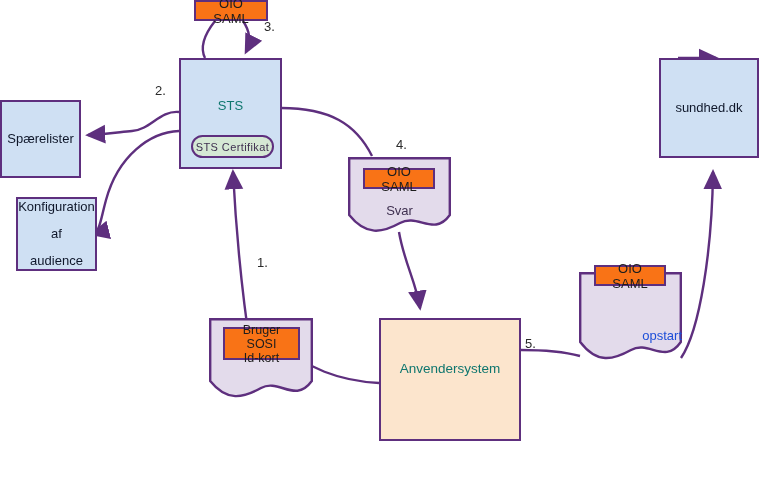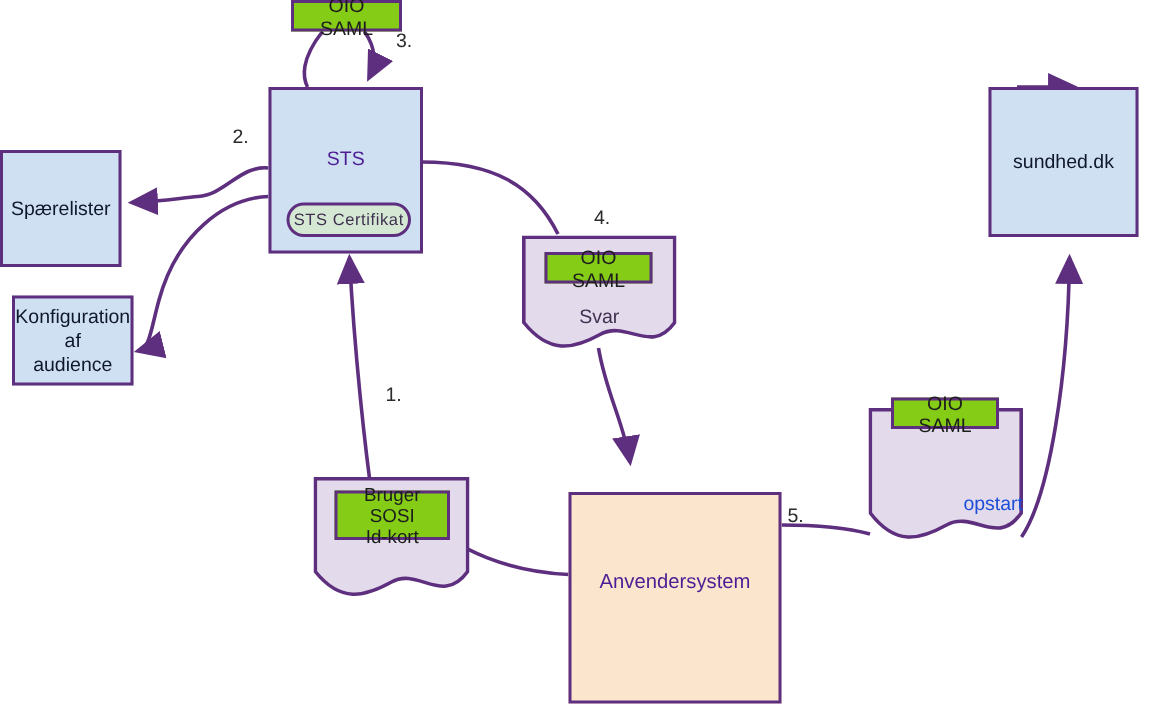--- a/index.html
+++ b/index.html
@@ -9,30 +9,30 @@
     color:#3d2b56;
   }
   #stage{position:relative;width:781px;height:480px;}
   #wires{position:absolute;left:0;top:0;width:781px;height:480px;}
 
   .node{position:absolute;box-sizing:border-box;border:2px solid #5e2f7e;
         display:flex;flex-direction:column;align-items:center;justify-content:center;}
   .blue{background:#cfe0f3;}
   .peach{background:#fce5cd;}
 
-  .nlabel{font-size:13px;line-height:16px;text-align:center;color:#4c1d95;}
+  .nlabel{font-size:13px;line-height:16px;text-align:center;color:#0f766e;}
   .nlabel.dark{color:#0f172a;}
 
   
   .doc{position:absolute;}
   .doc .docbody{position:absolute;left:0;top:0;width:100%;height:100%;}
   .doc .doctext{position:absolute;left:0;right:0;text-align:center;
                 font-size:13px;line-height:16px;color:#3f3050;}
 
-  .tag{position:absolute;box-sizing:border-box;background:#84cc16;
+  .tag{position:absolute;box-sizing:border-box;background:#f97316;
        border:2px solid #5e2f7e;color:#1d1d1d;font-size:13px;line-height:15px;
        text-align:center;display:flex;align-items:center;justify-content:center;
        padding:1px 4px;}
 
   .pill{box-sizing:border-box;border:2px solid #5e2f7e;border-radius:13px;
         font-size:11px;letter-spacing:.4px;display:flex;align-items:center;
         justify-content:center;color:#3f3050;}
   .pill.green{background:#d5e8d4;}
   .pill.rose{background:#dbb2b2;}
 
@@ -79,31 +79,31 @@
 
   <div class="node blue" style="left:179px;top:58px;width:103px;height:111px;">
     <div class="nlabel" style="margin-bottom:16px;">STS</div>
     <div class="pill green" style="position:absolute;left:10px;bottom:9px;width:83px;height:23px;">STS  Certifikat</div>
   </div>
 
   <div class="node blue" style="left:0px;top:100px;width:81px;height:78px;">
     <div class="nlabel dark">Spærelister</div>
   </div>
 
-  <div class="node blue" style="left:8px;top:197px;width:81px;height:60px;">
+  <div class="node blue" style="left:16px;top:197px;width:81px;height:74px;gap:11px;">
     <div class="nlabel dark">Konfiguration</div>
     <div class="nlabel dark">af</div>
     <div class="nlabel dark">audience</div>
   </div>
 
   <div class="node blue" style="left:659px;top:58px;width:100px;height:100px;">
     <div class="nlabel dark">sundhed.dk</div>
   </div>
 
-  <div class="node peach" style="left:379px;top:328px;width:142px;height:141px;">
+  <div class="node peach" style="left:379px;top:318px;width:142px;height:123px;">
     <div class="nlabel" style="font-size:13.5px;margin-bottom:22px;">Anvendersystem</div>
   </div>
 
   <div class="doc" style="left:209px;top:270px;width:104px;height:83px;margin-top:48px;">
     <svg class="docbody" viewBox="0 0 104 83" preserveAspectRatio="none">
       <path d="M1.2,1.2 H102.8 V63 C86,86 70,60 52,70 C34,80 18,84 1.2,63 Z" fill="#e3dbeb" stroke="#5e2f7e" stroke-width="2.4"></path>
     </svg>
     <div class="tag" style="left:14px;top:9px;width:77px;height:33px;flex-direction:column;font-size:12.5px;line-height:14px;">
       <span>Bruger SOSI</span>
       <span>Id-kort</span>

